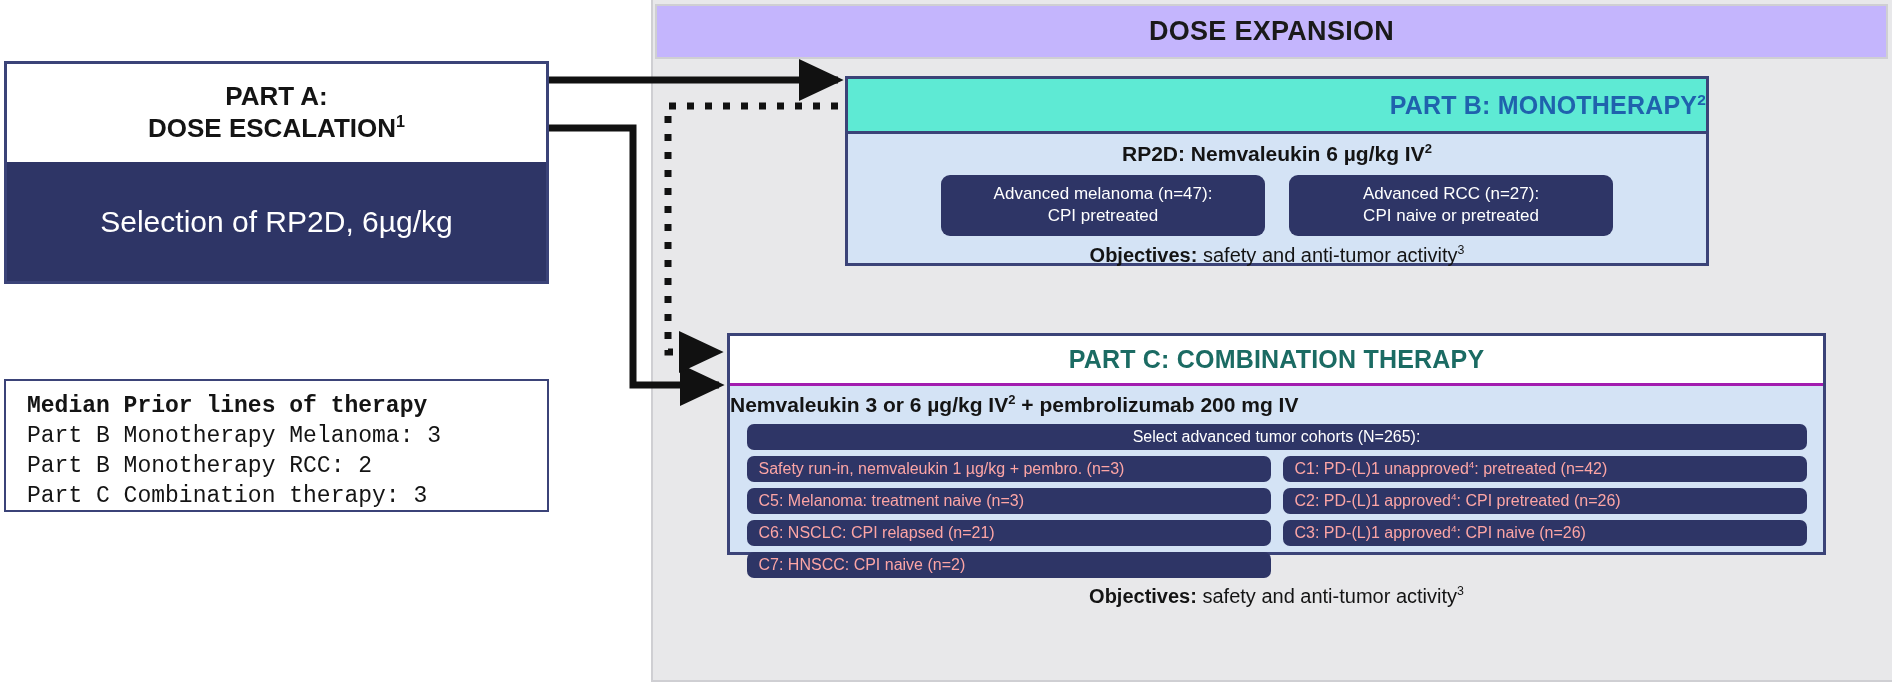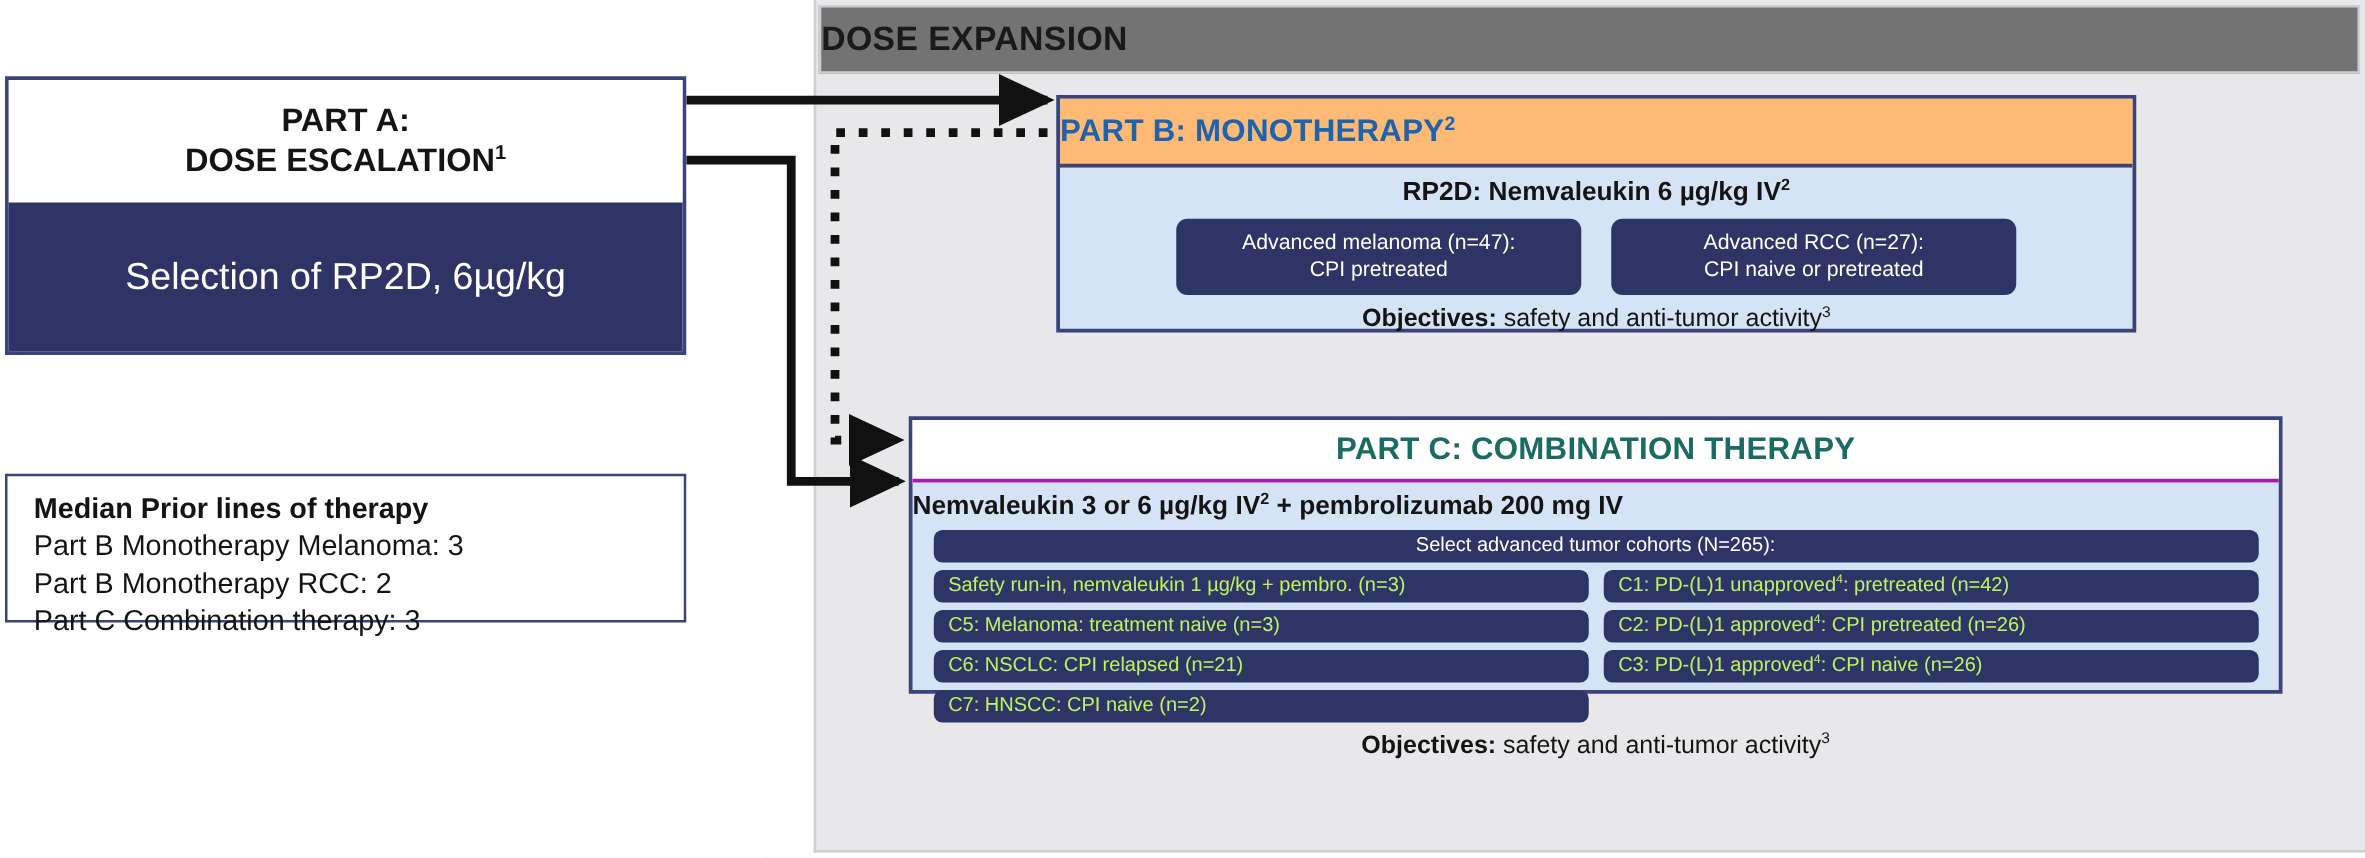--- a/index.html
+++ b/index.html
@@ -32,26 +32,26 @@
     border-left: 2px solid #cfcfd3;
     border-bottom: 2px solid #cfcfd3;
     box-sizing: border-box;
   }
   #expansion-header {
     position: absolute;
     left: 655px;
     top: 4px;
     width: 1233px;
     height: 55px;
-    background: #737373;
+    background: #c4b5fd;
     border: 2px solid #cfcfd3;
     box-sizing: border-box;
     display: flex;
     align-items: center;
-    justify-content: flex-start;
+    justify-content: center;
   }
   #expansion-header .title {
     font-size: 27px;
     font-weight: bold;
     color: #1a1a1a;
     letter-spacing: .3px;
   }
 
   
   #part-a {
@@ -90,25 +90,26 @@
     color: #ffffff;
     font-weight: normal;
   }
 
   
   #median-box {
     position: absolute;
     left: 4px;
     top: 379px;
     width: 545px;
-    height: 119px;
+    height: 133px;
     border: 2px solid #3b4378;
     box-sizing: border-box;
     background: #ffffff;
     padding: 11px 0 16px 21px;
+    font-family: Liberation Mono, monospace;
   }
   #median-box .hdr {
     font-size: 23px;
     font-weight: bold;
     color: #141414;
     line-height: 1.3;
   }
   #median-box .li {
     font-size: 23px;
     color: #141414;
@@ -121,25 +122,25 @@
     left: 845px;
     top: 76px;
     width: 864px;
     height: 190px;
     border: 3px solid #3b4378;
     box-sizing: border-box;
     background: #d4e3f5;
   }
   #part-b-title {
     height: 52px;
-    background: #fdba74;
+    background: #5eead4;
     border-bottom: 3px solid #3b4378;
     display: flex;
     align-items: center;
-    justify-content: flex-start;
+    justify-content: flex-end;
   }
   #part-b-title .t {
     font-size: 25px;
     font-weight: bold;
     color: #1f62ad;
     letter-spacing: .2px;
   }
   #part-b-body {
     padding-top: 8px;
   }
@@ -218,21 +219,21 @@
   #part-c-grid {
     margin: 6px auto 0;
     width: 1060px;
     display: grid;
     grid-template-columns: 1fr 1fr;
     column-gap: 12px;
     row-gap: 6px;
   }
   .c-cohort {
     background: #2e3566;
-    color: #bef264;
+    color: #fca5a5;
     border-radius: 7px;
     font-size: 16px;
     padding: 4px 0 4px 12px;
     white-space: nowrap;
     overflow: hidden;
   }
   #part-c-objectives {
     text-align: center;
     font-size: 20px;
     color: #141414;

